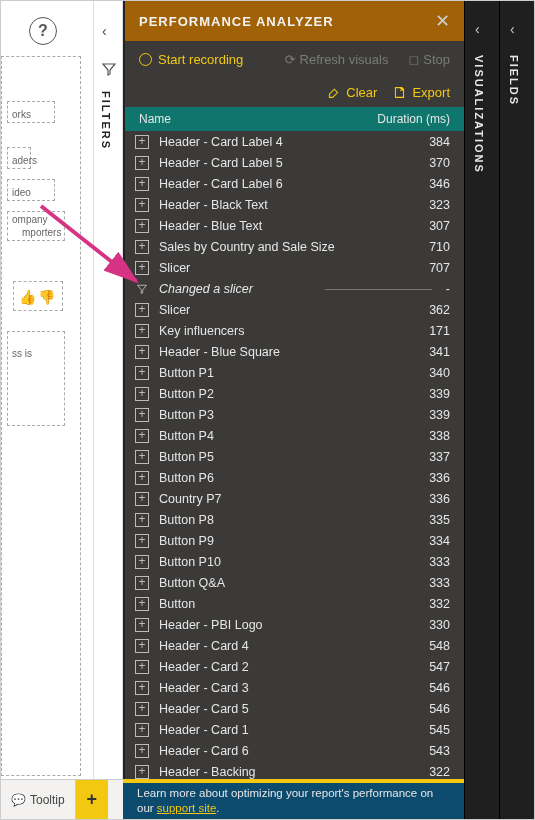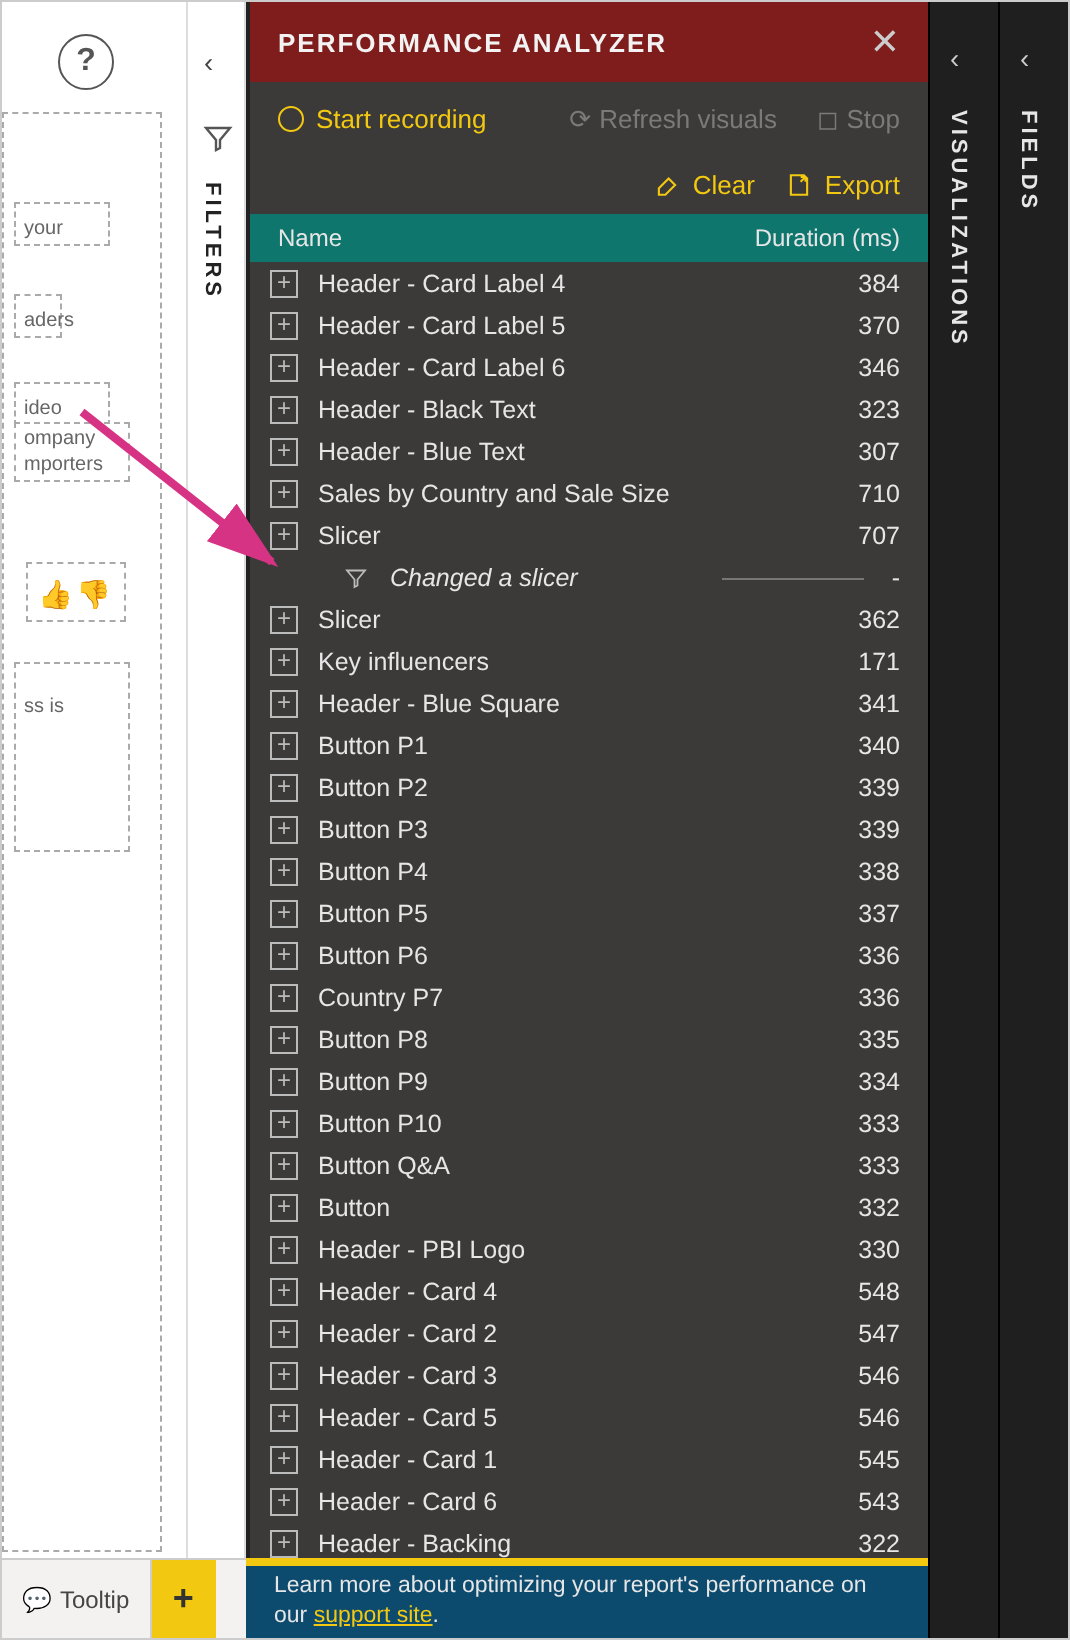--- a/index.html
+++ b/index.html
@@ -46,21 +46,21 @@
   }
   .panel {
     position:absolute; left:122px; top:0; right:70px; height:780px;
     background:#3b3a39; color:#e6e6e6;
     display:flex; flex-direction:column;
     border-left:2px solid #222;
   }
   .panel .titlebar {
     height:40px; display:flex; align-items:center; justify-content:space-between;
     padding:0 14px;
-    background:#7f1d1d;
+    background:#a16207;
   }
   .panel .titlebar .title { font-weight:600; letter-spacing:1px; font-size:13px; color:#f2f2f2;}
   .panel .titlebar .close { font-size:18px; color:#ccc; cursor:pointer;}
   .panel .toolbar {
     height:36px; display:flex; align-items:center; padding:0 14px;
     font-size:13px; gap:20px;
   }
   .panel .toolbar .rec { color:#f2c811; display:flex; align-items:center; gap:6px;}
   .panel .toolbar .rec .circ { width:13px; height:13px; border:1.5px solid #f2c811; border-radius:50%; display:inline-block;}
   .panel .toolbar .disabled { color:#7a7a78; display:flex; align-items:center; gap:4px;}
@@ -91,21 +91,21 @@
     font-size:12px; line-height:11px; text-align:center;
     margin-right:10px; flex-shrink:0;
   }
   .row .event-icon {
     width:14px; height:14px; color:#bbb; margin-right:10px; flex-shrink:0;
     display:flex; align-items:center; justify-content:center;
   }
   .row .nm { flex:1; white-space:nowrap; overflow:hidden; text-overflow:ellipsis;}
   .row .dur { width:60px; text-align:right; }
   .row.event .nm { font-style:italic; color:#e6e6e6;}
-  .row.event { position:relative;margin-left:36px;}
+  .row.event { position:relative;}
   .row.event::after{
     content:""; position:absolute; left:200px; right:32px; top:50%; height:1px; background:#777;
   }
   .footer {
     position:absolute; left:122px; right:70px; bottom:0; height:40px;
     background:#0c4a6e; color:#e6e6e6; font-size:11.5px;
     display:flex; align-items:center; padding:4px 14px;
     border-top:4px solid #f2c811; line-height:1.3;
   }
   .footer a { color:#f2c811; text-decoration:underline;}
@@ -143,31 +143,31 @@
 </head>
 <body>
 
 <div class="canvas-strip">
   <div class="help">
       <span>?</span>
     </div>
   <div class="dashed" style="left:0; top:55px; width:80px; height:720px;"></div>
 
   <div class="dashed" style="left:6px; top:100px; width:48px; height:22px;">
-      <span class="small-label" style="position:absolute;bottom:2px;left:4px;">your</span>
+      <span class="small-label" style="position:absolute;bottom:2px;left:4px;">orks</span>
     </div>
   <div class="dashed" style="left:6px; top:146px; width:24px; height:22px;">
       <span class="small-label" style="position:absolute;bottom:2px;left:4px;">aders</span>
     </div>
-  <div class="dashed" style="left:6px; top:190px; width:48px; height:22px;">
+  <div class="dashed" style="left:6px; top:178px; width:48px; height:22px;">
       <span class="small-label" style="position:absolute;bottom:2px;left:4px;">ideo</span>
     </div>
   <div class="dashed" style="left:6px; top:210px; width:58px; height:30px;">
       <span class="small-label" style="position:absolute;top:2px;left:4px;">ompany</span>
-      <span class="small-label" style="position:absolute;bottom:2px;left:4px;text-align:center;">mporters</span>
+      <span class="small-label" style="position:absolute;bottom:2px;left:14px;text-align:center;">mporters</span>
     </div>
   <div class="dashed" style="left:12px; top:280px; width:50px; height:30px;"></div>
   <div class="thumbs">👍👎</div>
   <div class="dashed" style="left:6px; top:330px; width:58px; height:95px;">
       <span class="small-label" style="position:absolute;top:16px;left:4px;">ss is</span>
     </div>
 </div>
 
 <div class="filters-rail">
   <div class="chev">‹</div>

